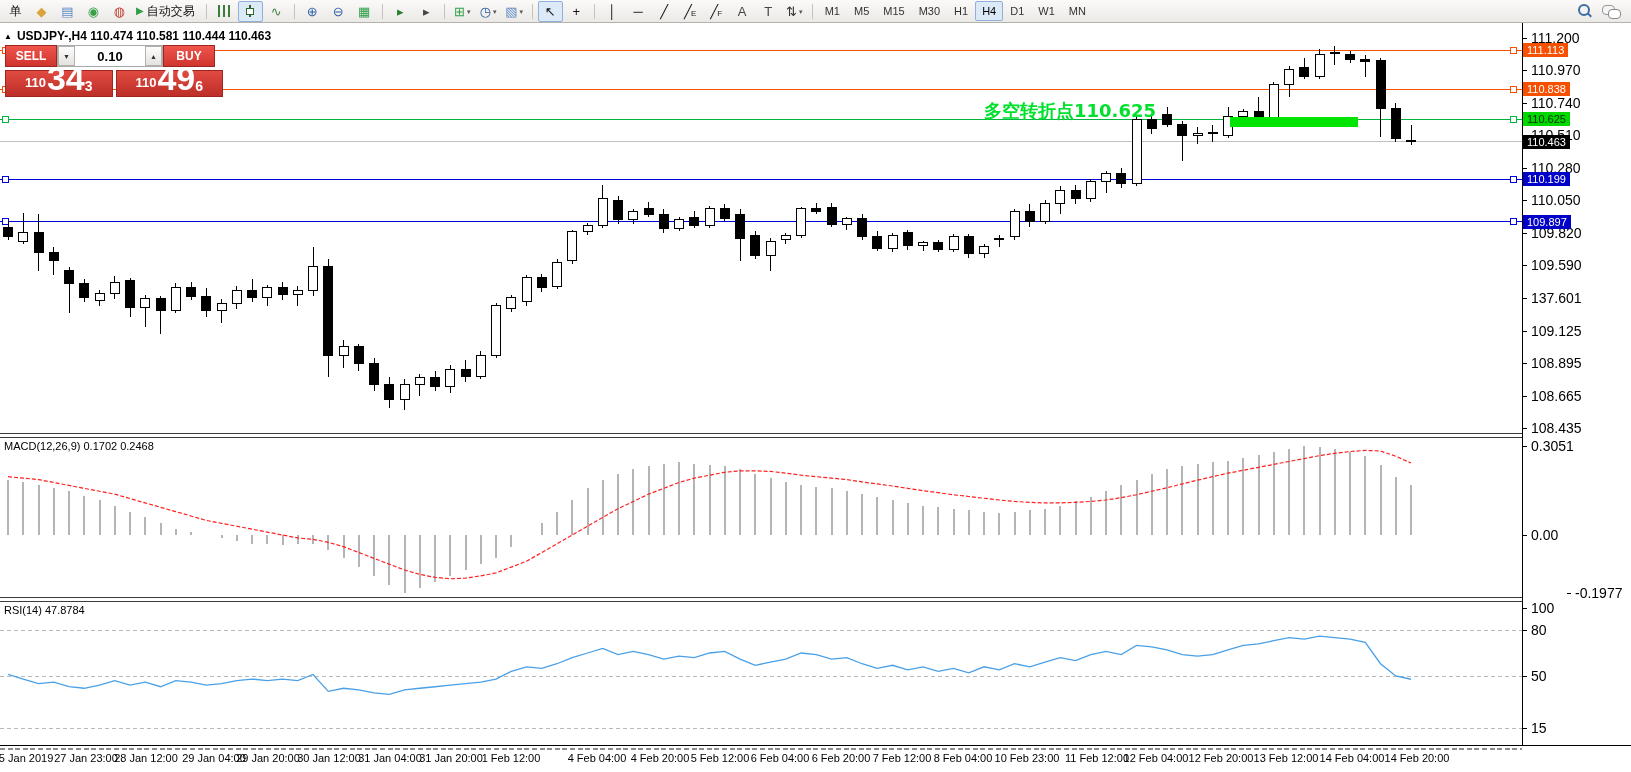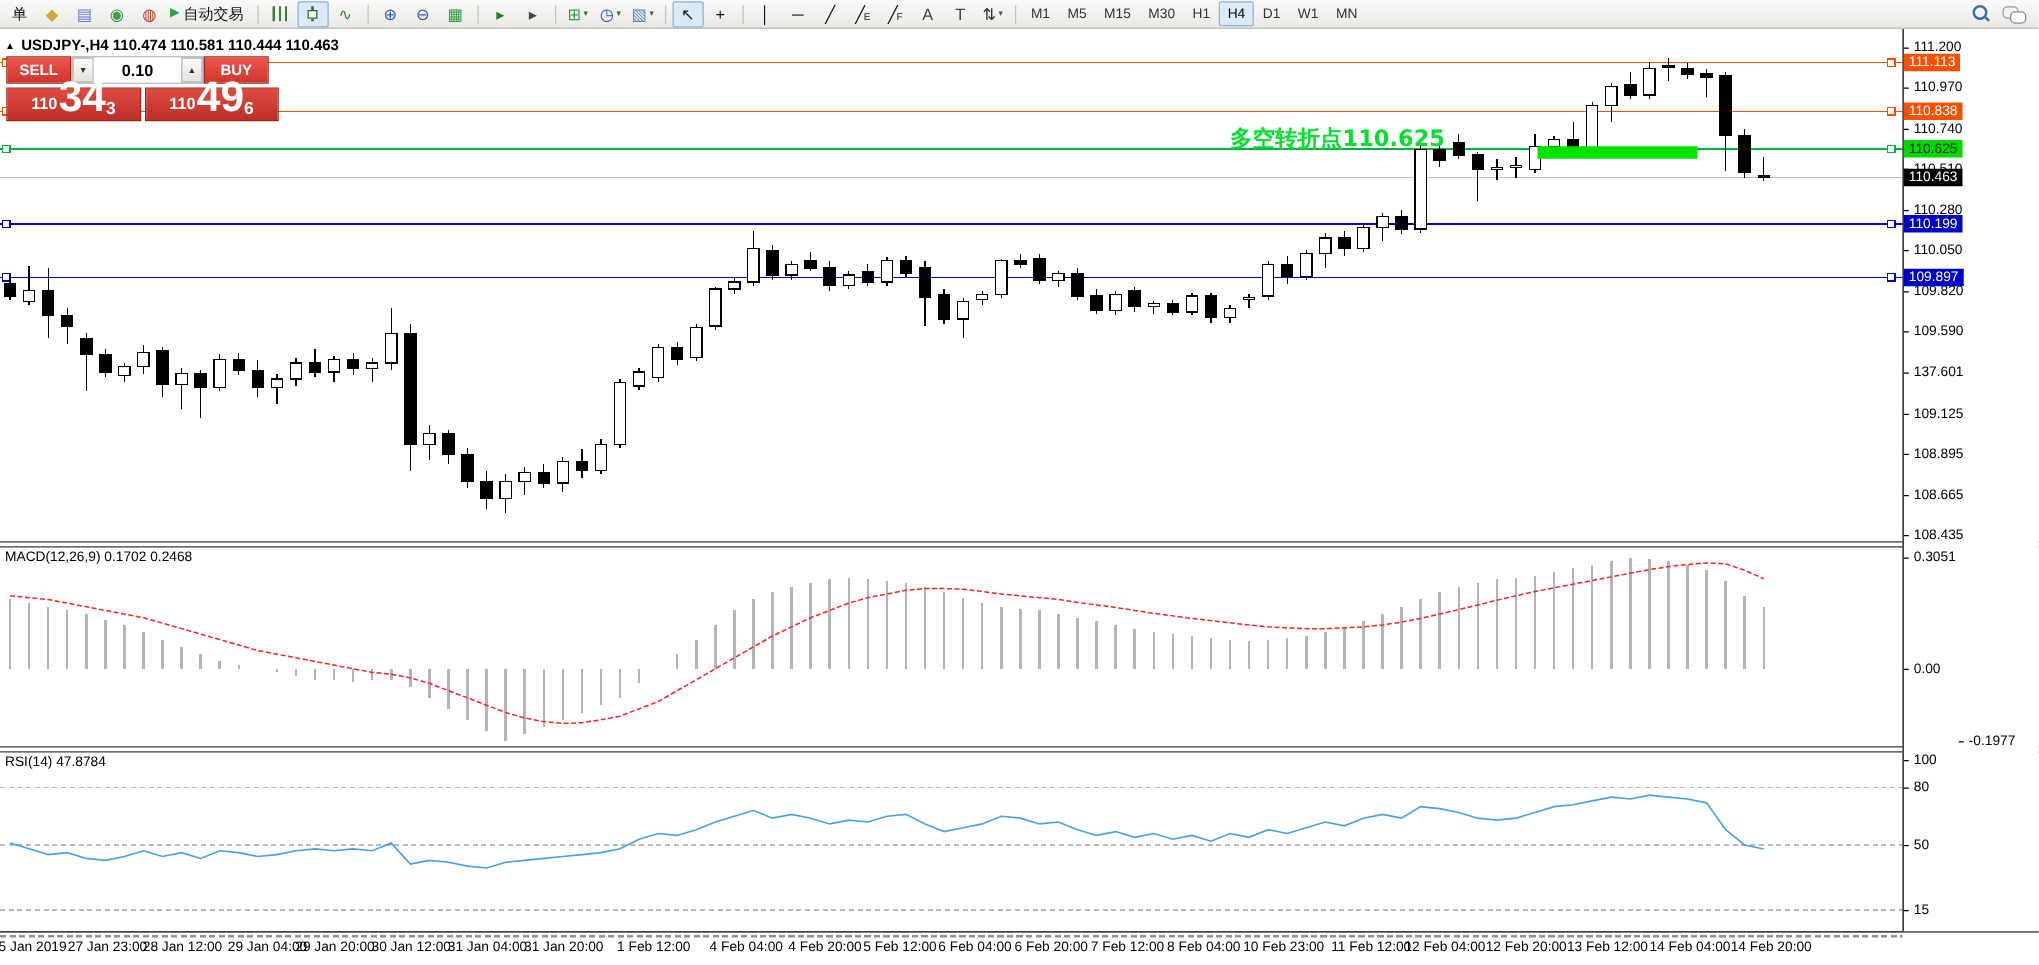--- a/index.html
+++ b/index.html
@@ -45,21 +45,21 @@
   #macd-label{position:absolute;left:4px;top:440px;font-size:11px;color:#000;z-index:5}
   #rsi-label{position:absolute;left:4px;top:604px;font-size:11px;color:#000;z-index:5}
   #annotation{position:absolute;left:984px;top:99px;z-index:5;font-size:18px;font-weight:bold;
     font-family:"DejaVu Sans","Liberation Sans",sans-serif;white-space:nowrap}
 
   
   #price-axis{position:absolute;left:1522px;top:23px;width:109px;height:722px;background:#fff;z-index:6;
     border-left:1px solid #000;box-sizing:border-box}
   .ptick{position:absolute;left:0;height:14px;display:flex;align-items:center}
   .ptick:before{content:"";width:4px;height:1px;background:#000;margin-right:4px}
-  .ptick span{font-size:11px;color:#000}
+  .ptick span{font-size:14px;color:#000}
   .pbadge{position:absolute;left:0;height:14px;display:flex;align-items:center;padding:0 4px;font-size:11px;z-index:7}
 
   
   .tlabel{position:absolute;top:752px;transform:translateX(-50%);font-size:11px;color:#000;z-index:5;white-space:nowrap}
 
   
   #trade-panel{position:absolute;left:5px;top:45px;width:218px;z-index:8;font-family:"Liberation Sans",sans-serif}
   .tp-row1{display:flex;height:22px;gap:0}
   .tp-btn{border:1px solid #9d2720;color:#fff;font-size:12px;font-weight:bold;
     background:linear-gradient(#ef554c,#cf352c);width:52px;height:22px;padding:0;cursor:pointer}
@@ -602,21 +602,21 @@
 
 <div id="time-labels">
     <span class="tlabel" style="left: 23px;">25 Jan 2019</span>
     <span class="tlabel" style="left: 86px;">27 Jan 23:00</span>
     <span class="tlabel" style="left: 146px;">28 Jan 12:00</span>
     <span class="tlabel" style="left: 214px;">29 Jan 04:00</span>
     <span class="tlabel" style="left: 268px;">29 Jan 20:00</span>
     <span class="tlabel" style="left: 329px;">30 Jan 12:00</span>
     <span class="tlabel" style="left: 390px;">31 Jan 04:00</span>
     <span class="tlabel" style="left: 451px;">31 Jan 20:00</span>
-    <span class="tlabel" style="left: 511px; margin-left: 12px;">1 Feb 12:00</span>
+    <span class="tlabel" style="left: 511px;">1 Feb 12:00</span>
     <span class="tlabel" style="left: 597px;">4 Feb 04:00</span>
     <span class="tlabel" style="left: 660px;">4 Feb 20:00</span>
     <span class="tlabel" style="left: 720px;">5 Feb 12:00</span>
     <span class="tlabel" style="left: 780px;">6 Feb 04:00</span>
     <span class="tlabel" style="left: 841px;">6 Feb 20:00</span>
     <span class="tlabel" style="left: 902px;">7 Feb 12:00</span>
     <span class="tlabel" style="left: 963px;">8 Feb 04:00</span>
     <span class="tlabel" style="left: 1027px;">10 Feb 23:00</span>
     <span class="tlabel" style="left: 1097px;">11 Feb 12:00</span>
     <span class="tlabel" style="left: 1156px;">12 Feb 04:00</span>

